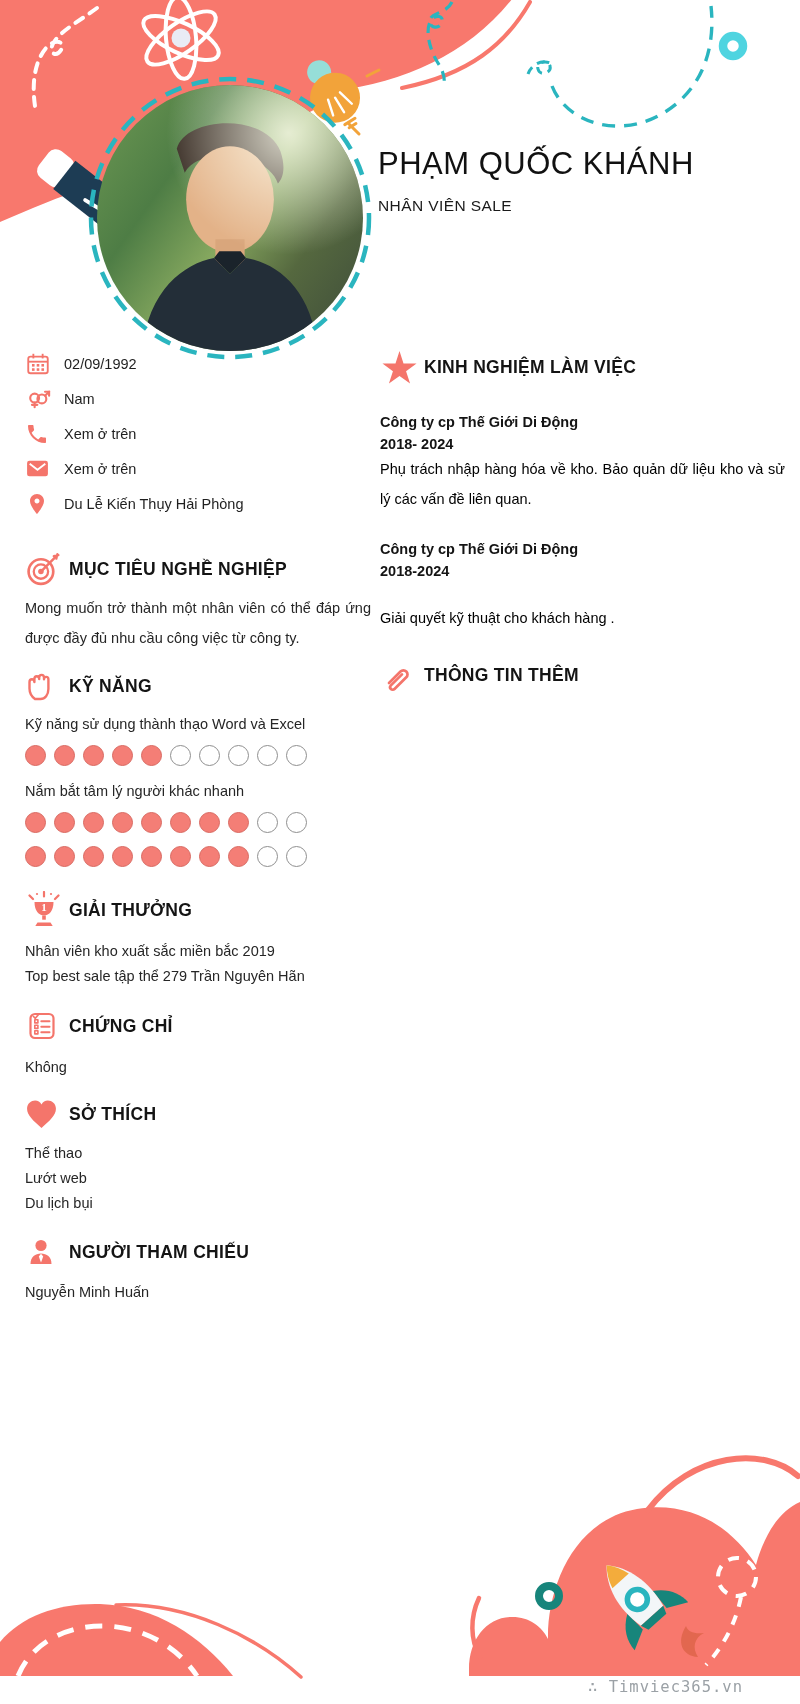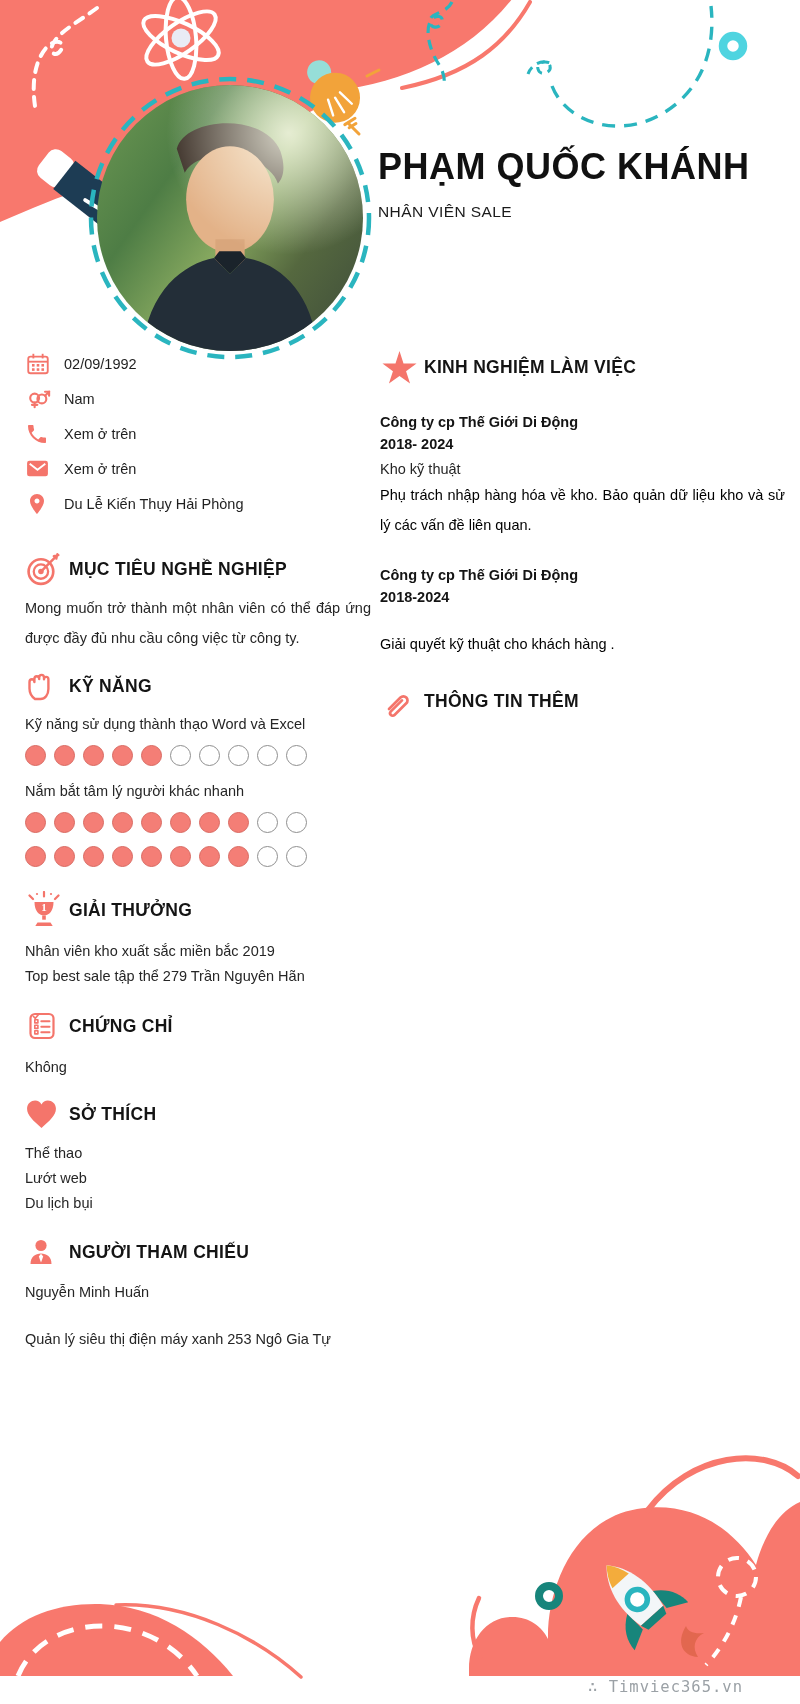--- a/index.html
+++ b/index.html
@@ -9,21 +9,21 @@
   .abs{position:absolute;}
 
   
   .header-art{left:0;top:0;}
   .photo-ring{left:80px;top:68px;pointer-events:none;}
   .photo{left:97px;top:85px;width:266px;height:266px;border-radius:50%;overflow:hidden;
          background:linear-gradient(125deg,#6f9a54 0%,#4e7d45 30%,#86a85f 52%,#55683f 72%,#3c4a3a 100%);}
   .photo .glare{position:absolute;inset:0;border-radius:50%;
          background:radial-gradient(circle at 72% 18%,rgba(255,255,240,.8),rgba(255,255,240,0) 42%);}
   .idblock{left:378px;top:146px;width:400px;}
-  .name{font-size:36px;font-weight:bold;letter-spacing:.5px;color:#111;margin:0;}
+  .name{font-size:31px;font-weight:normal;letter-spacing:.5px;color:#111;margin:0;}
   .jobtitle{font-size:15.5px;letter-spacing:.4px;color:#1a1a1a;margin-top:15px;}
 
   
   .col-left{left:25px;top:340px;width:346px;}
   .col-right{left:380px;top:340px;width:405px;}
 
   .crow{display:flex;align-items:center;height:35px;}
   .cicon{width:30px;display:flex;justify-content:flex-start;}
   .ctext{font-size:14.5px;margin-left:9px;color:#1f1f1f;}
 
@@ -286,37 +286,35 @@
       <span class="sicon">
         <svg width="32" height="32" viewBox="0 0 32 32">
           <circle cx="16" cy="9.5" r="5.6" fill="#F4756B"></circle>
           <path d="M5.5 28 C5.5 21 10.3 17.6 16 17.6 C21.7 17.6 26.5 21 26.5 28 Z" fill="#F4756B"></path>
           <path d="M16 17.8 L13.8 20.6 L16 26.5 L18.2 20.6 Z" fill="#ffffff"></path>
         </svg>
       </span>
       <h2>NGƯỜI THAM CHIẾU</h2>
     </div>
     <div class="line-item mt12">Nguyễn Minh Huấn</div>
-    <div class="line-item" style="margin-top:22px;">Quản lý siêu thị điện máy xanh 253 Ngô Gia Tự</div>
   </div>
 
   <div class="abs col-right">
     <div class="sec" style="margin-top:8px;">
       <span class="sicon">
         <svg width="39" height="39" viewBox="0 0 38 38">
           <polygon fill="#F4756B" points="19,3 22.9,15.1 35.6,15.1 25.4,22.6 29.3,34.7 19,27.2 8.7,34.7 12.6,22.6 2.4,15.1 15.1,15.1"></polygon>
         </svg>
       </span>
       <h2>KINH NGHIỆM LÀM VIỆC</h2>
     </div>
 
     <div>
       <div class="exp-company">Công ty cp Thế Giới Di Động</div>
       <div class="exp-period">2018- 2024</div>
-      <div class="exp-line">Kho kỹ thuật</div>
       <div class="exp-desc">Phụ trách nhập hàng hóa về kho. Bảo quản dữ liệu kho và sử lý các vấn đề liên quan.</div>
     </div>
 
     <div style="margin-top:10px;">
       <div class="exp-company">Công ty cp Thế Giới Di Động</div>
       <div class="exp-period">2018-2024</div>
       <div class="exp-desc gap22">Giải quyết kỹ thuật cho khách hàng .</div>
     </div>
 
     <div class="sec" style="margin-top:24px;">

